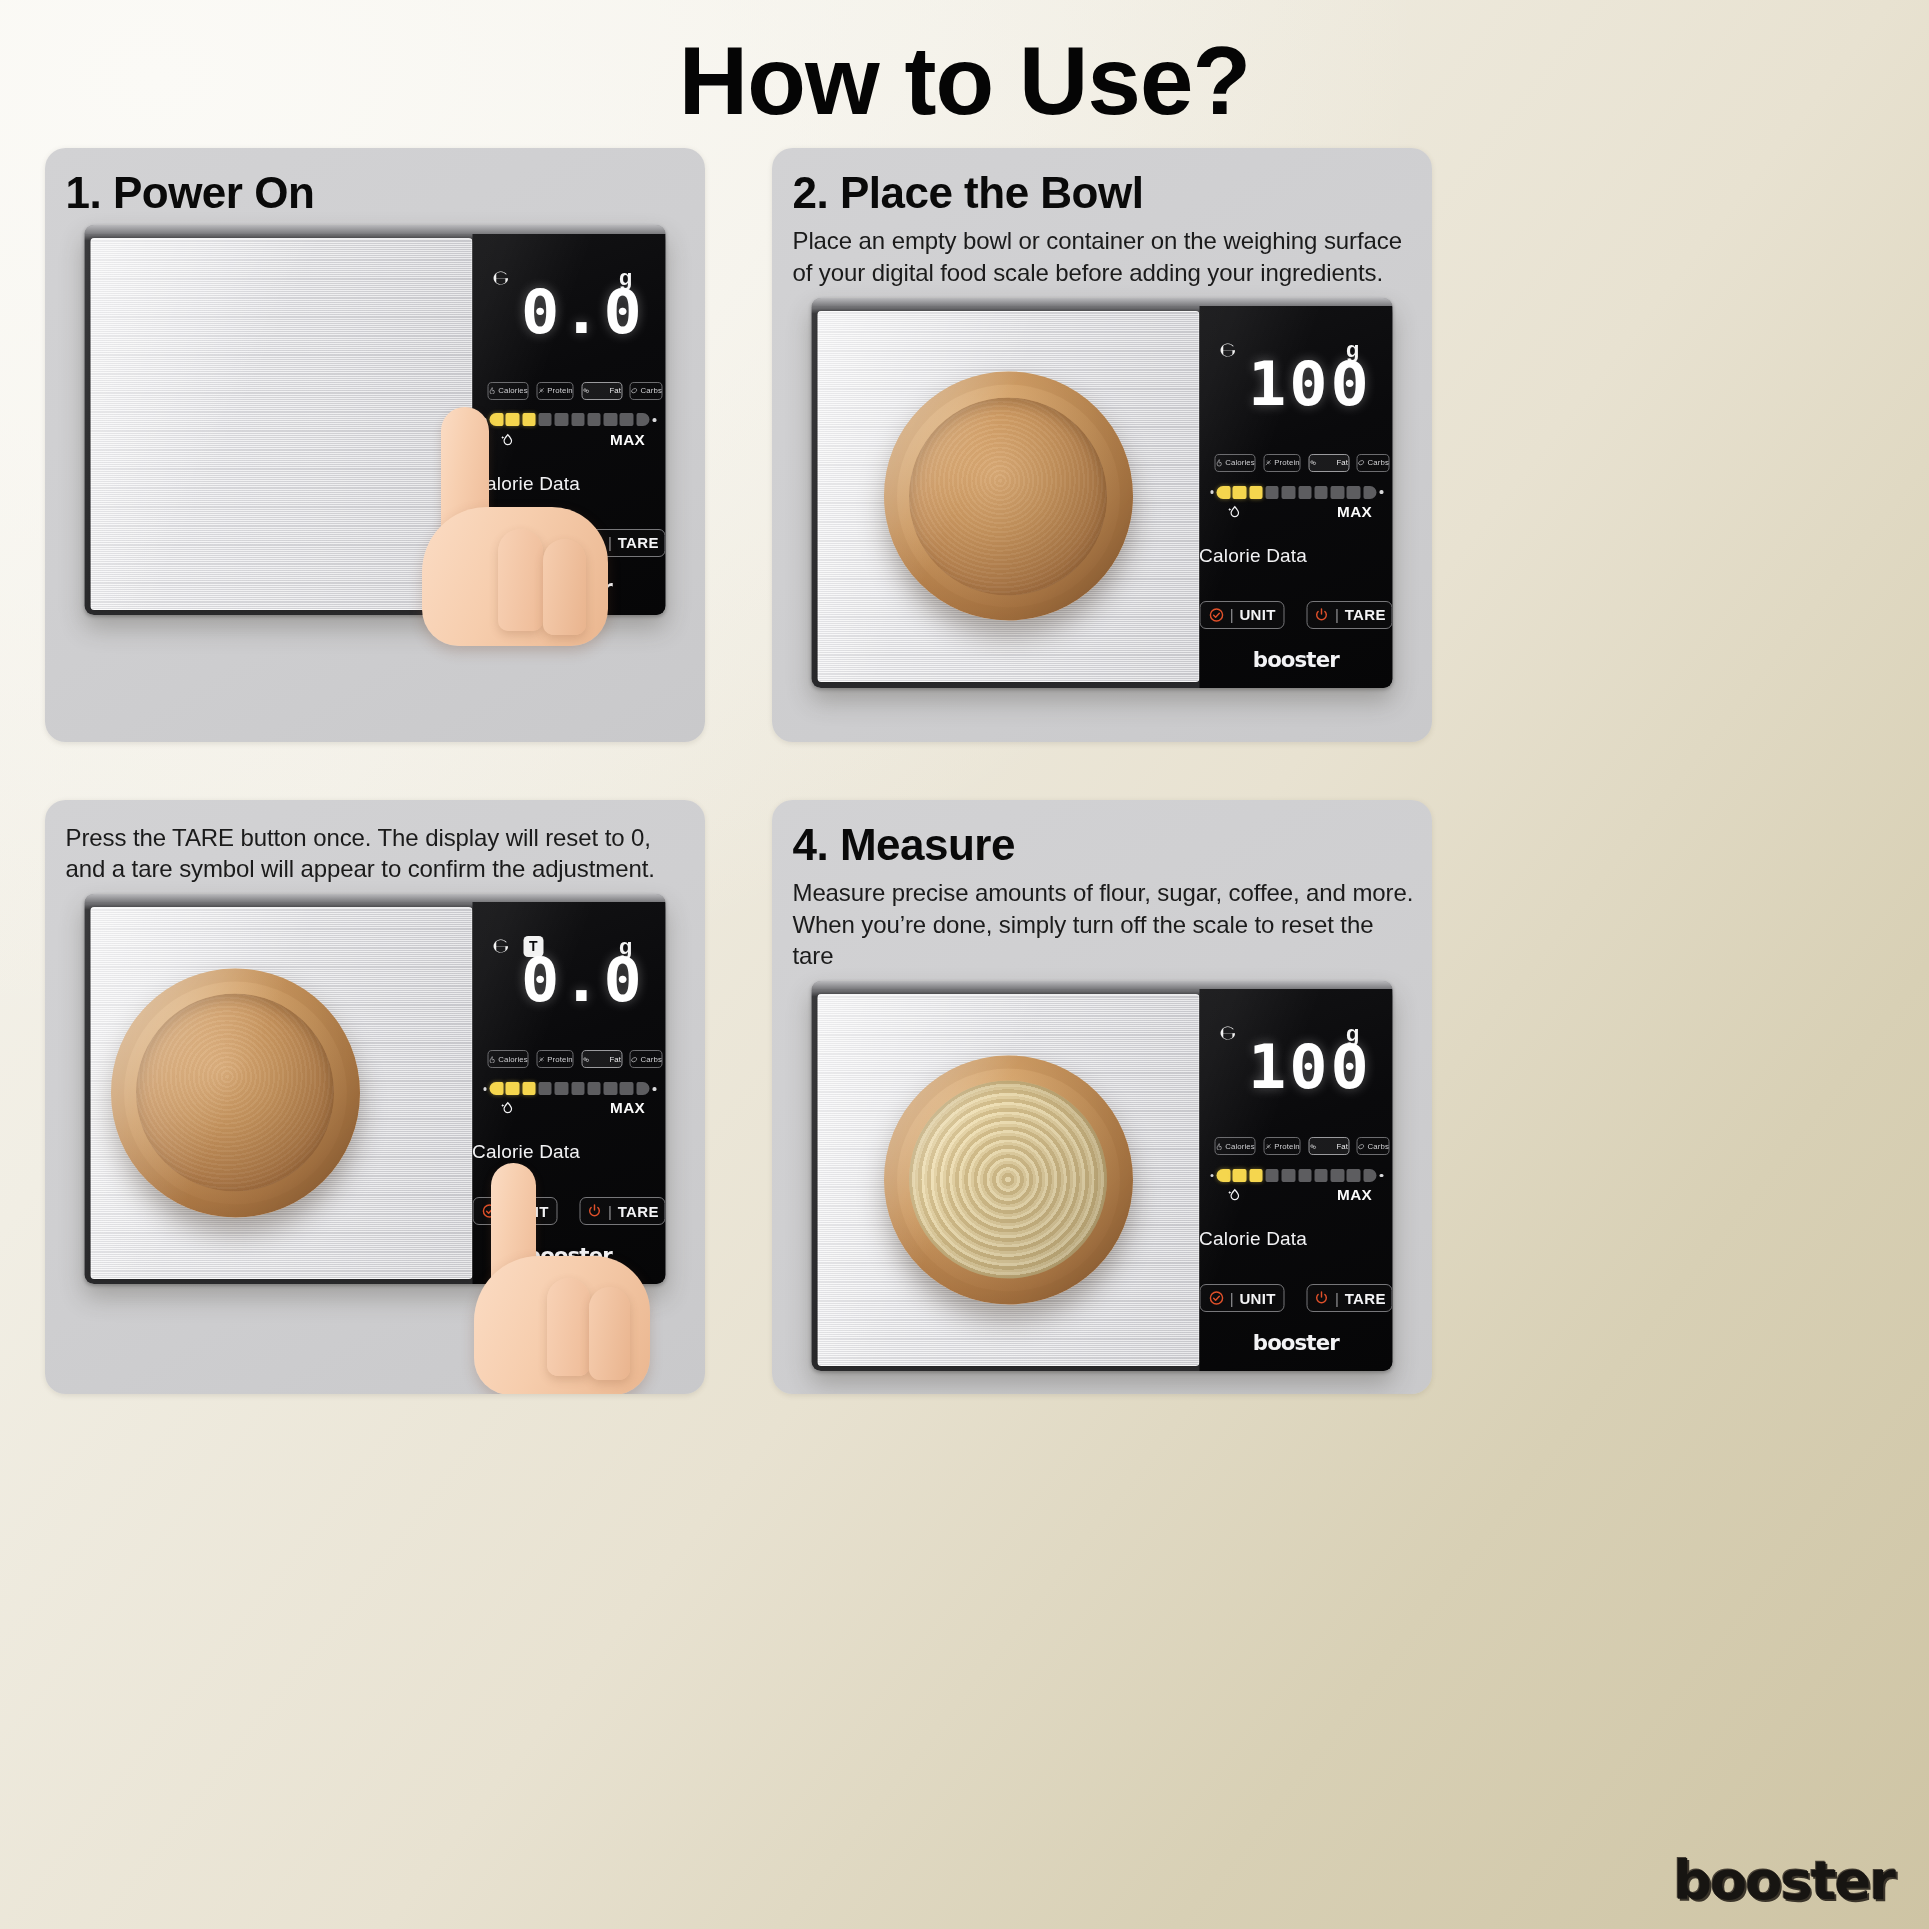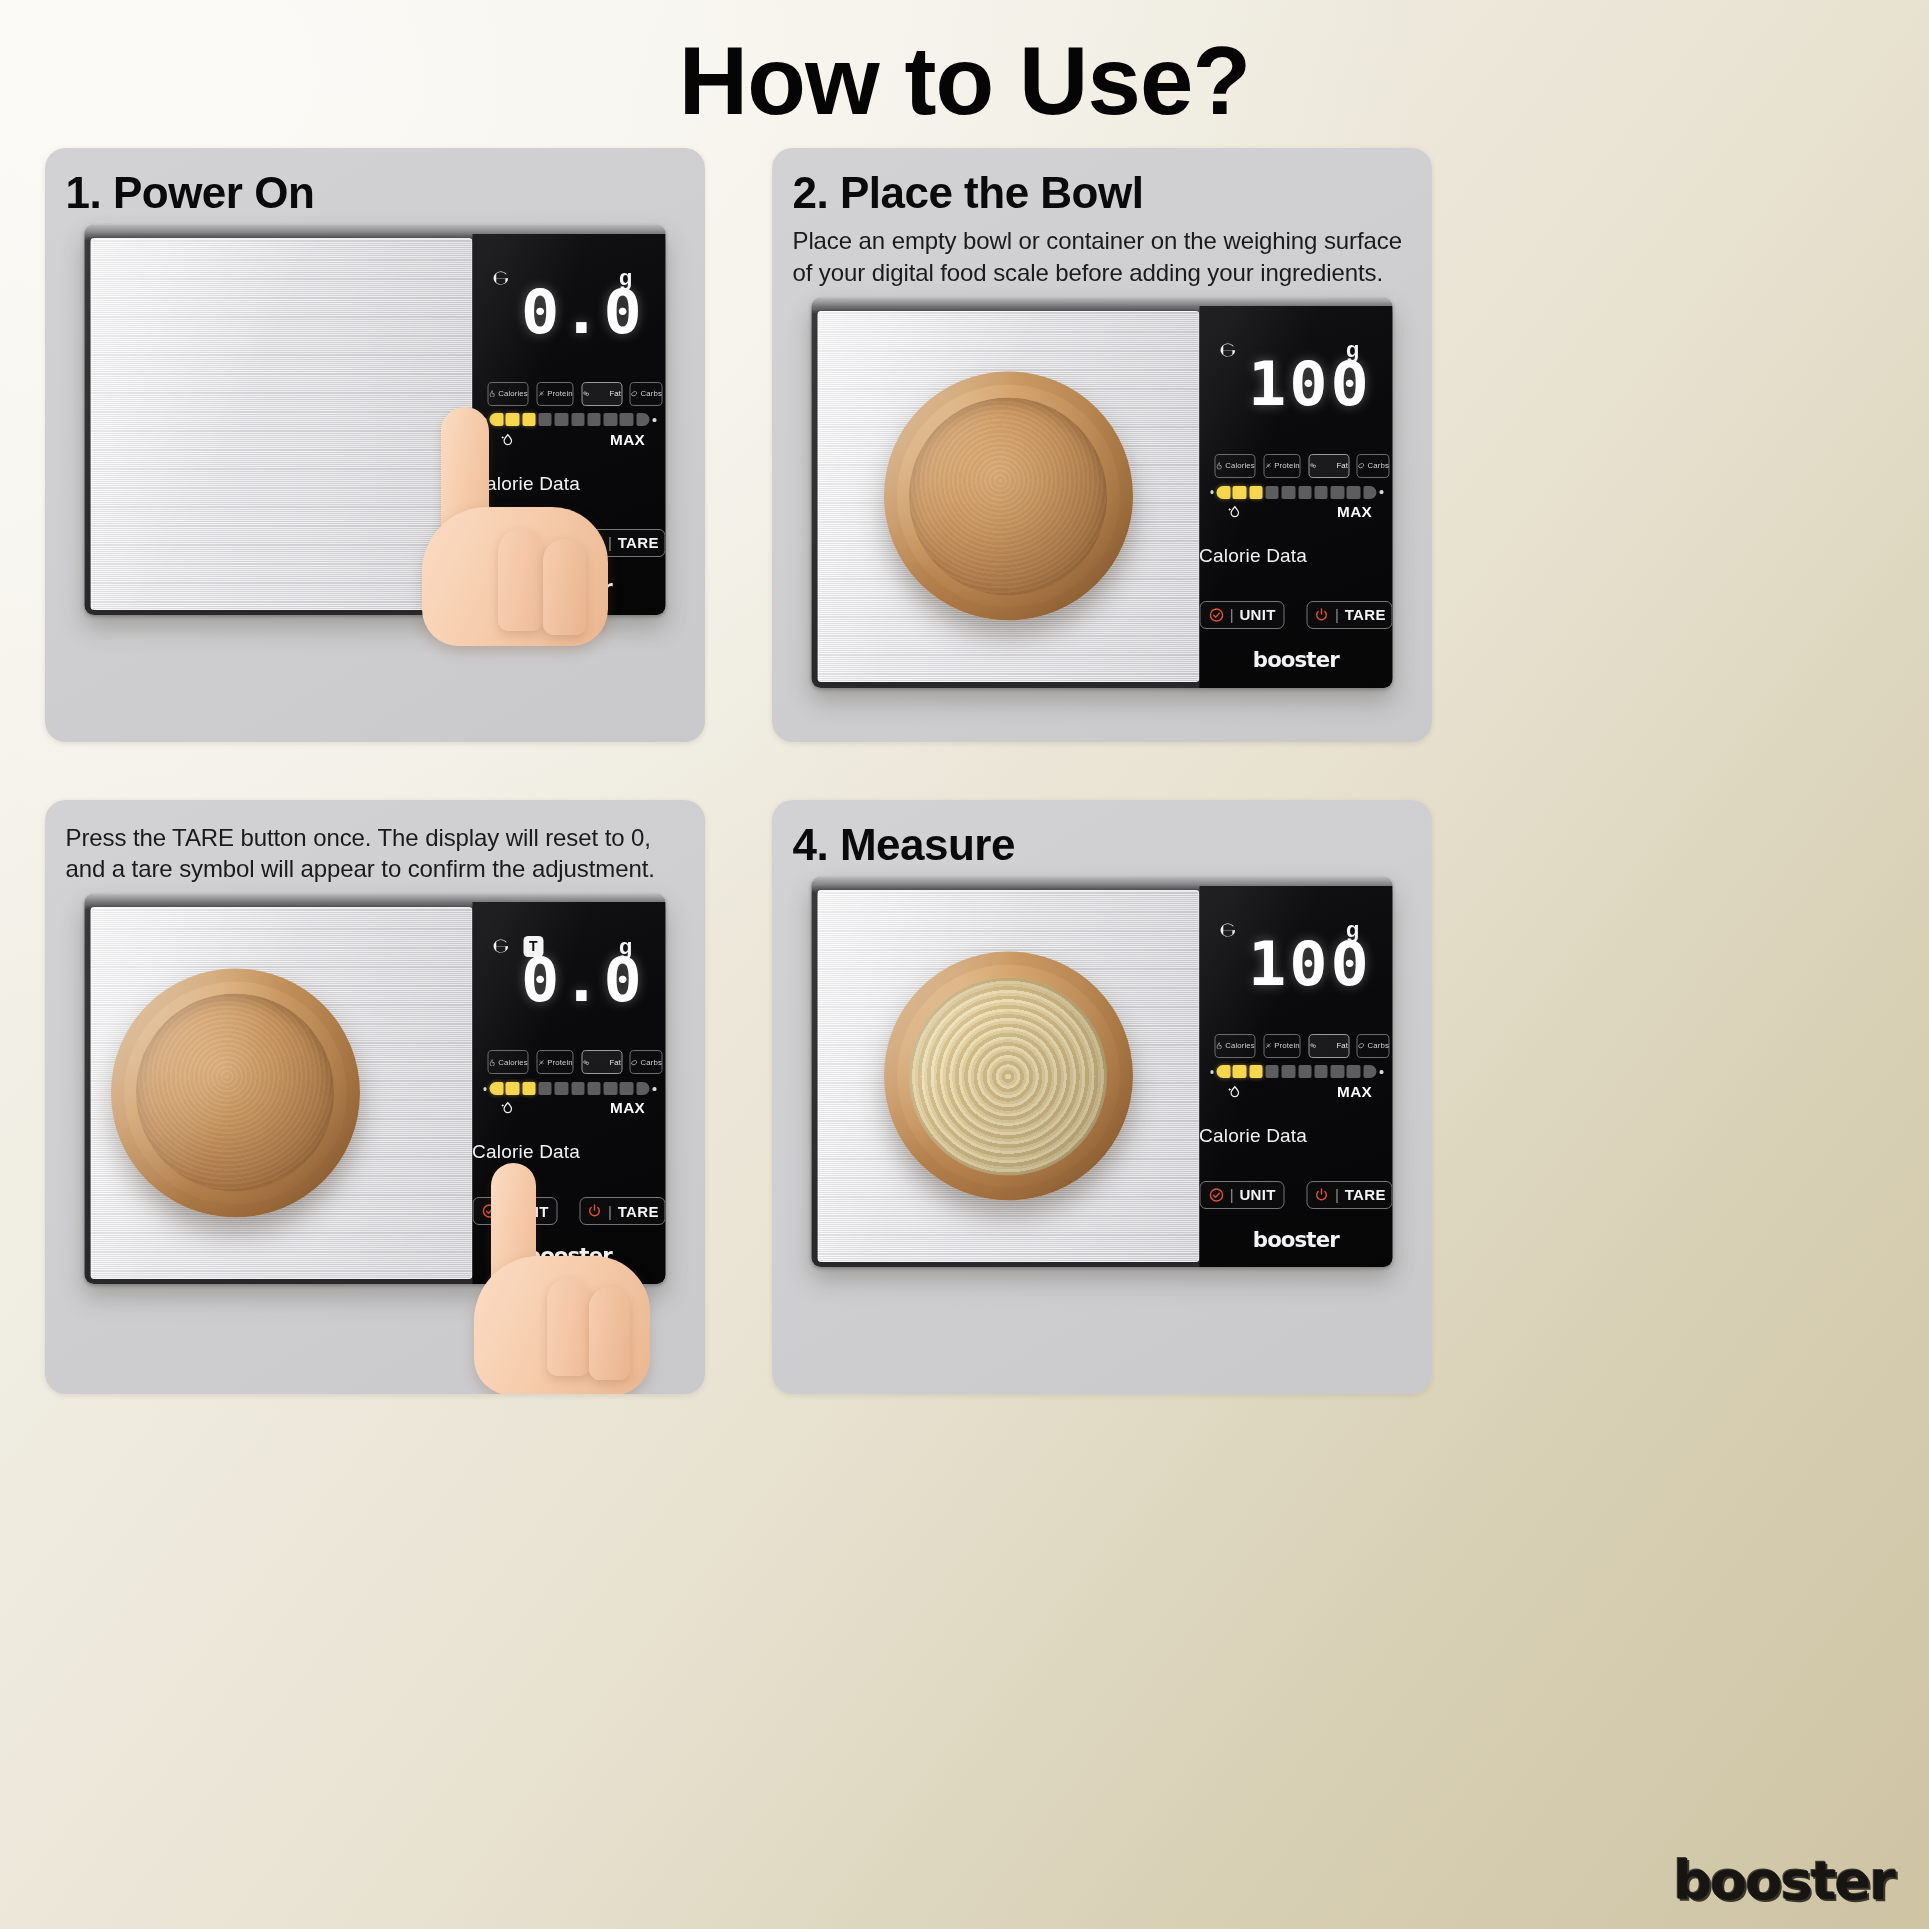--- a/index.html
+++ b/index.html
@@ -130,21 +130,21 @@
     transform:scaleX(1.06);
   }
 
   
   .chips{
     position:absolute; top:148px; left:15px; right:13px;
     display:flex; gap:7.4px; justify-content:space-between;
   }
   .chip{
     flex:1 1 0;
-    height:24px;
+    height:18px;
     border:0.9px solid #6d6d70;
     border-radius:4.6px;
     display:flex; align-items:center; justify-content:center; gap:2.8px;
     color:#cfcfd2; font-size:7.8px; letter-spacing:0.1px;
     background:rgba(255,255,255,.015);
   }
   .chip.on{ border-color:#9b9b9e; color:#eaeaec; background:rgba(255,255,255,.07);gap:20px; }
   .chip svg{ display:block; }
 
   
@@ -592,20 +592,21 @@
         <div class="finger" style="left:37px; top:0; width:45px; height:126px;"></div>
         <div class="palm" style="left:20.4px; top:93px; width:176px; height:139px;"></div>
         <div class="finger" style="left:93px; top:115px; width:43px; height:98px; border-radius:30px 30px 15px 15px; background:linear-gradient(100deg,#f8d2b6,#eebb97);"></div>
         <div class="finger" style="left:135px; top:124px; width:41px; height:93px; border-radius:28px 28px 15px 15px; background:linear-gradient(100deg,#f6ceb0,#e9b48e);"></div>
       </div>
     </div>
   </div>
 
   <div class="panel">
     <h2>4. Measure</h2>
+    <p>Measure precise amounts of flour, sugar, coffee, and more. When you’re done, simply turn off the scale to reset the tare</p>
     <div class="scale-wrap">
       <div class="scale">
         <div class="scale-top-bevel"></div>
         <div class="scale-inner">
           <div class="platform">
             <div class="bowl oats"></div>
           </div>
           <div class="wing">
             <div class="wing-pad">
               <div class="dsp-topline">

